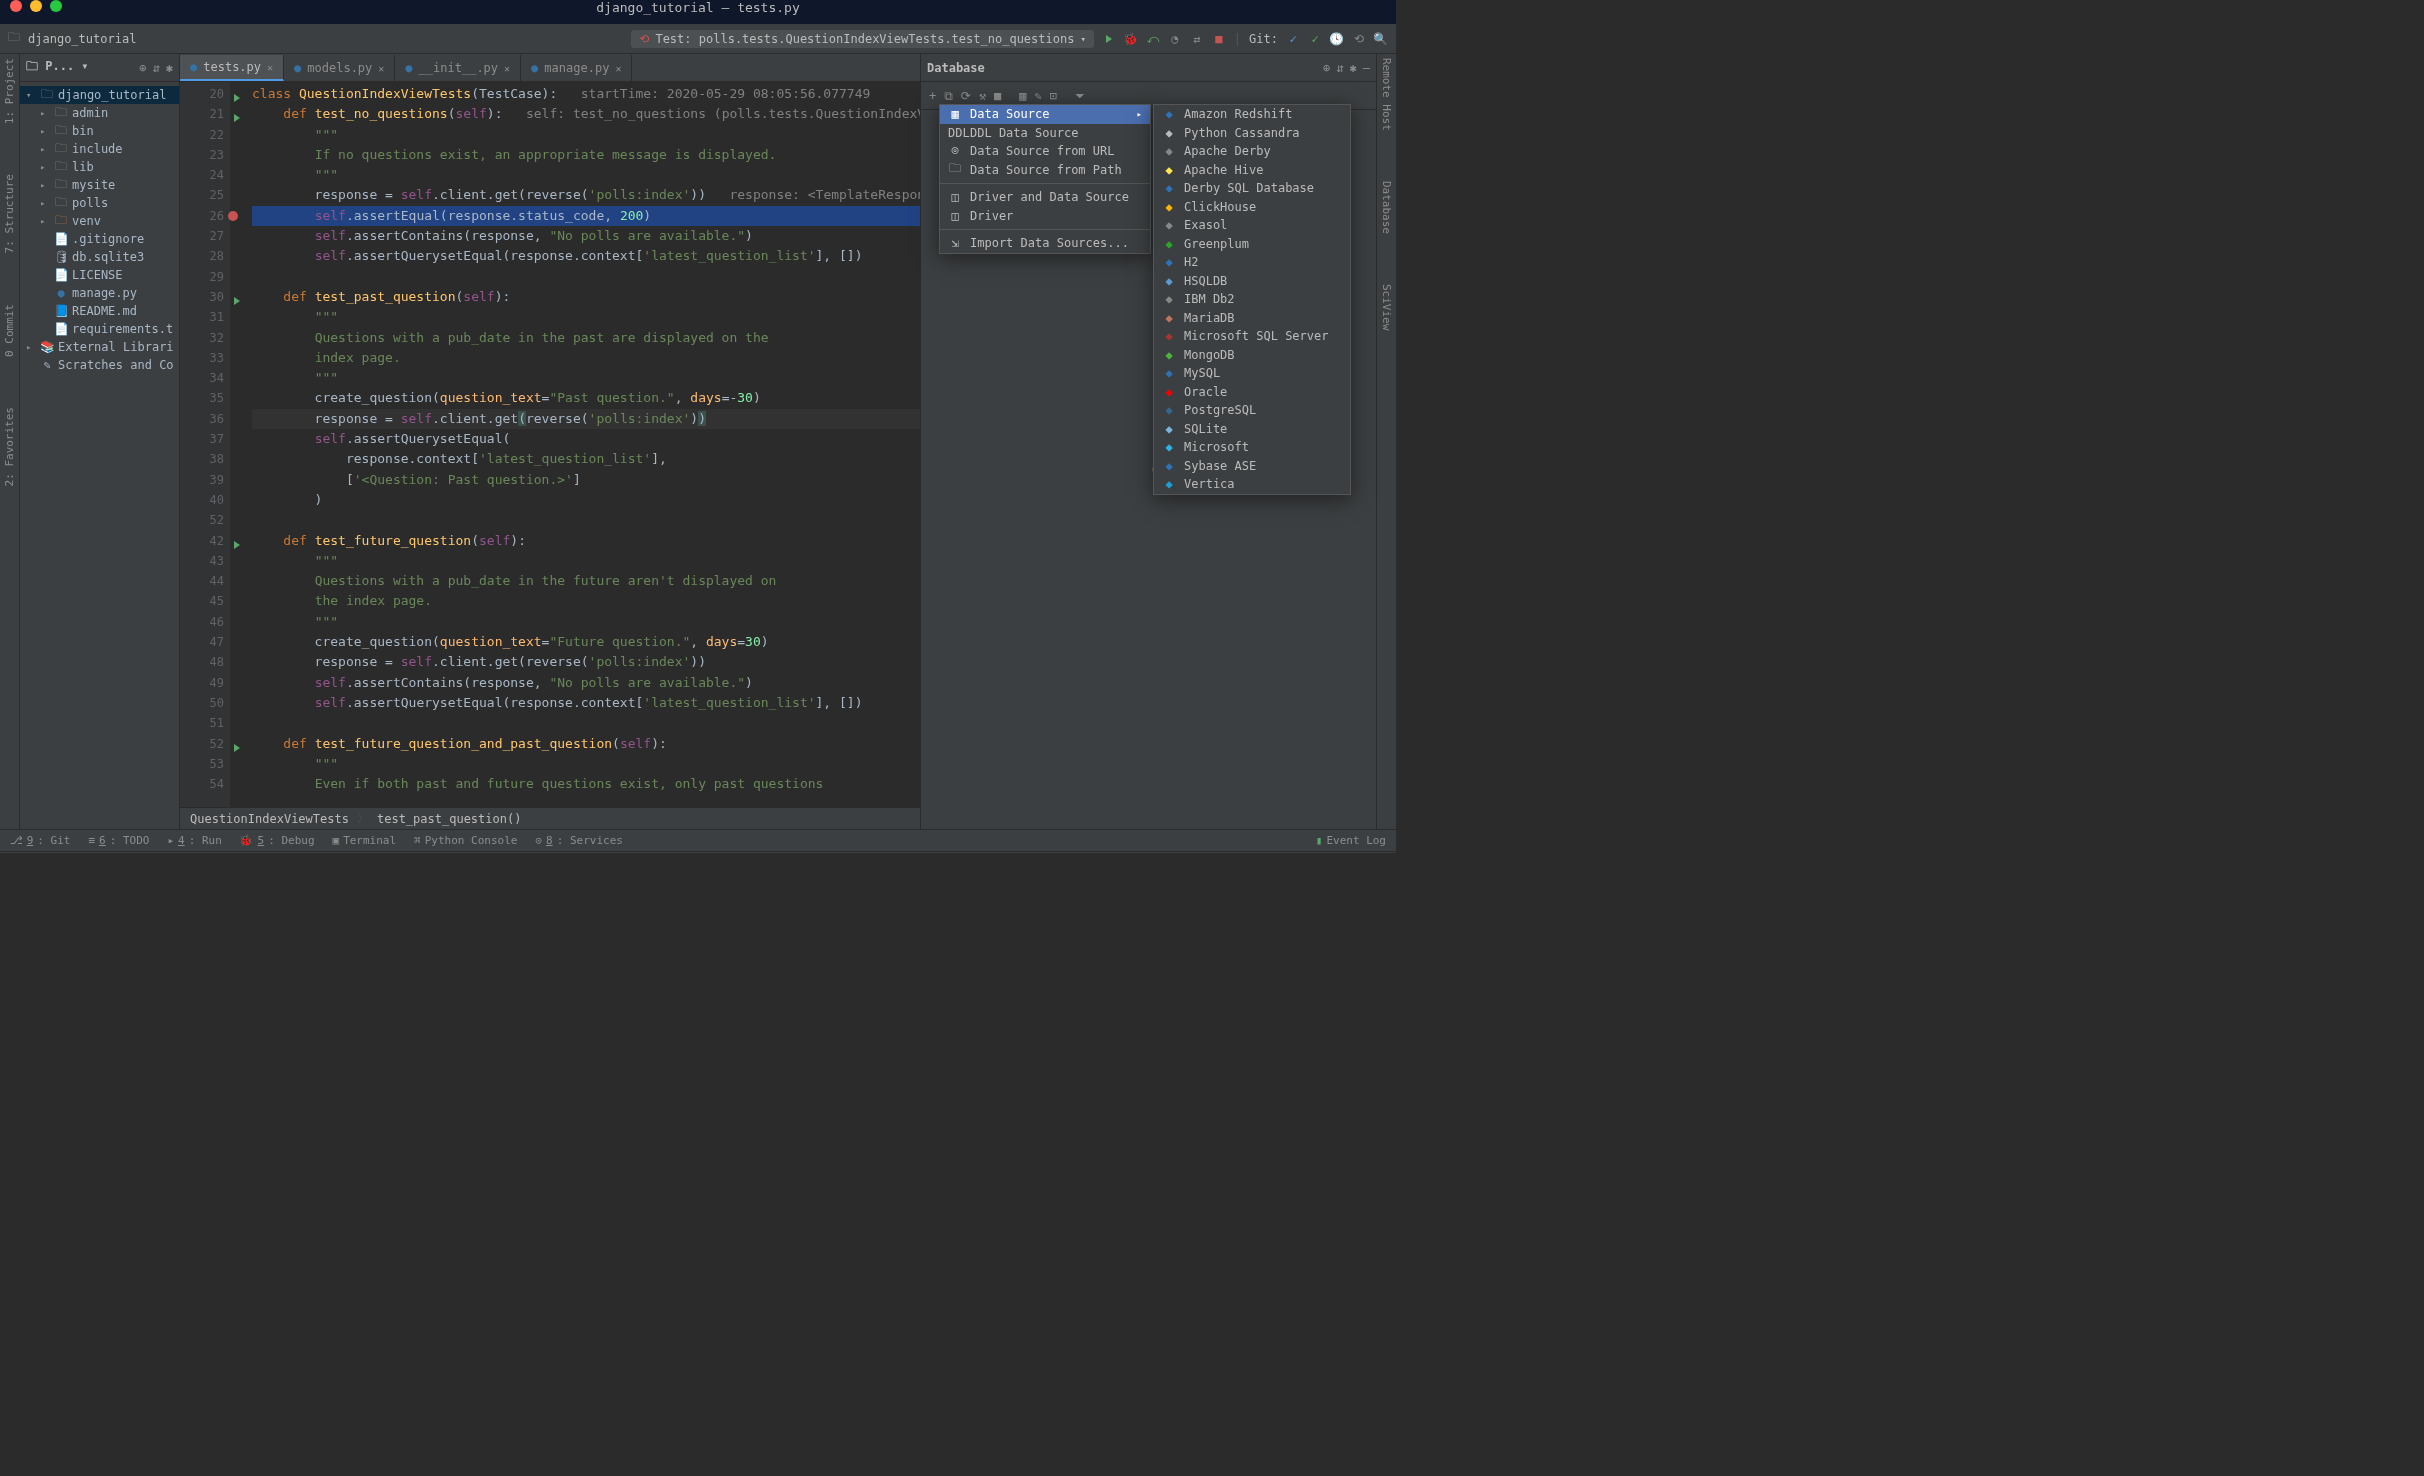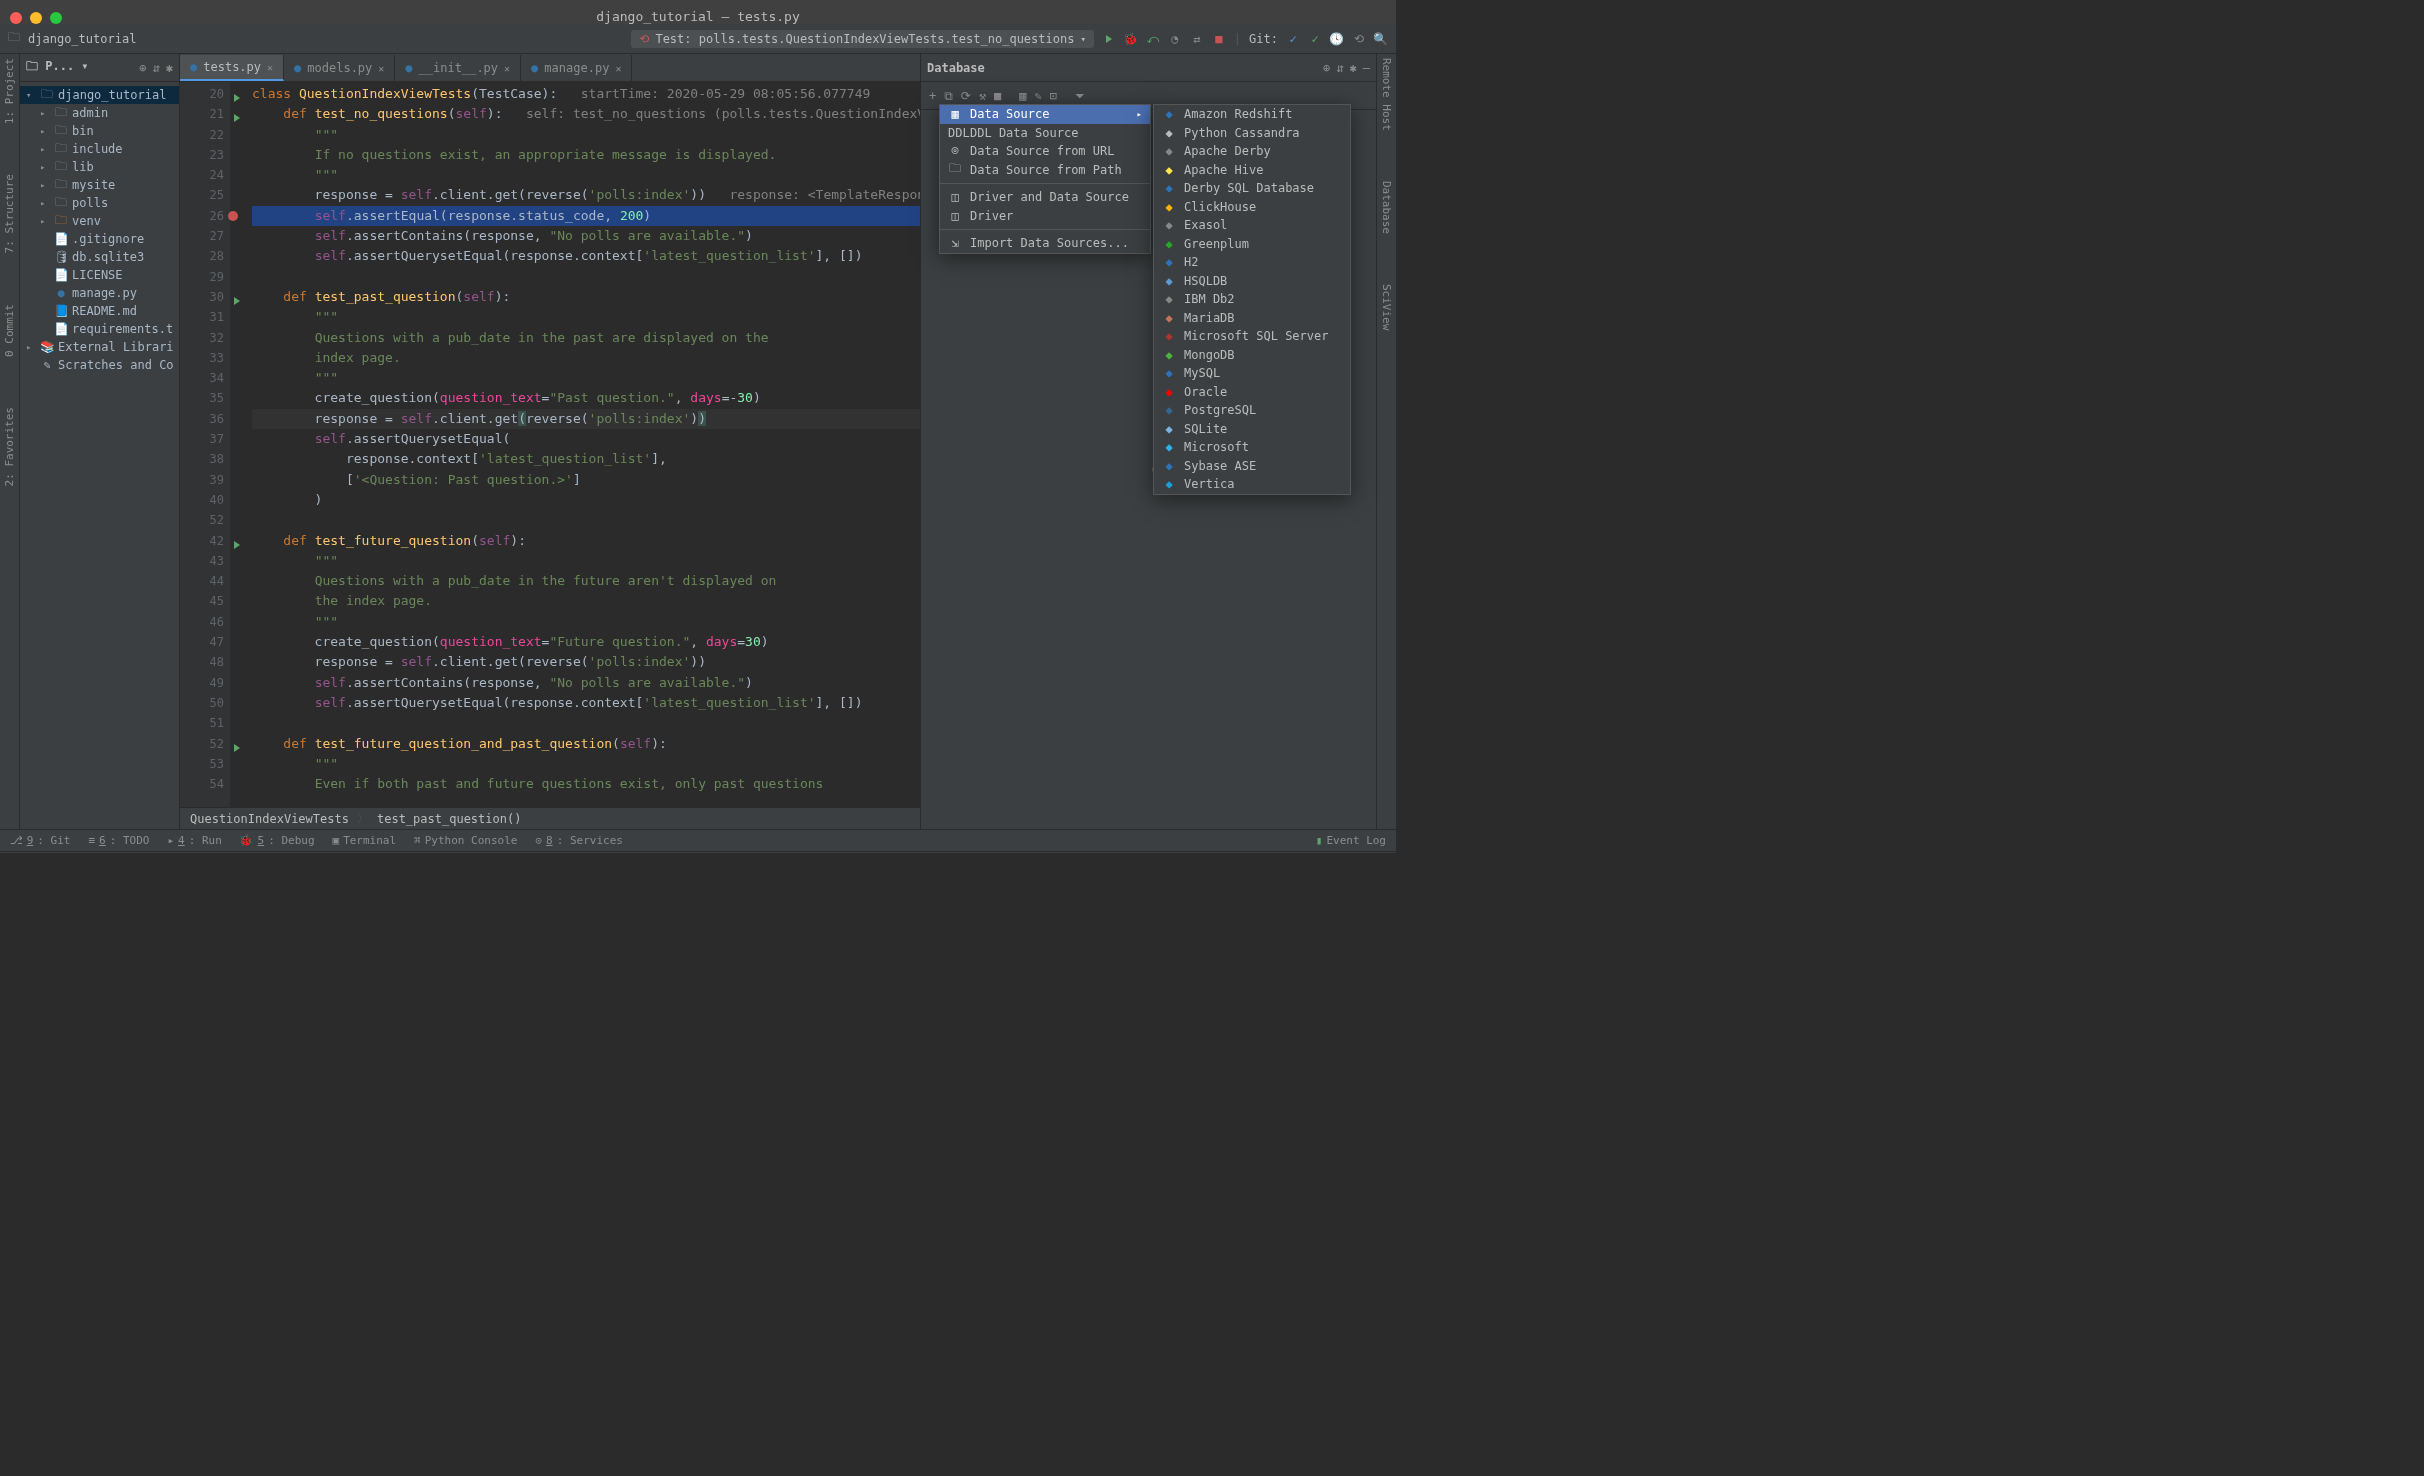--- a/index.html
+++ b/index.html
@@ -1,17 +1,17 @@
 <!DOCTYPE html>
 <html><head>
 <meta charset="utf-8">
 <style>
 * { margin:0; padding:0; box-sizing:border-box; font-family:'Menlo','Consolas',monospace; }
 body { background:#2b2b2b; color:#a9b7c6; font-size:12px; width:1396px; height:853px; overflow:hidden; position:relative; }
-.titlebar { height:24px; background:#404040; display:flex; align-items:flex-end; position:relative; }
+.titlebar { height:24px; background:#0f172a; display:flex; align-items:flex-start; position:relative; }
 .traffic { display:flex; gap:8px; padding-left:10px; }
 .dot { width:12px; height:12px; border-radius:50%; }
 .dot.r{background:#ff5f56}.dot.y{background:#ffbd2e}.dot.g{background:#27c93f}
 .title-center { position:absolute; left:50%; transform:translateX(-50%); color:#bbb; font-size:13px; }
 .navbar { height:30px; background:#3c3f41; display:flex; align-items:center; justify-content:space-between; border-bottom:1px solid #2b2b2b; padding:0 8px; }
 .nav-left { display:flex; align-items:center; gap:4px; color:#bbb; }
 .nav-right { display:flex; align-items:center; gap:8px; color:#bbb; }
 .run-cfg { display:flex; align-items:center; gap:6px; background:#4c5052; padding:2px 8px; border-radius:3px; }
 .icn { width:14px; height:14px; display:inline-flex; align-items:center; justify-content:center; }
 .play{color:#59a869}.bug{color:#59a869}.stop{color:#c75450}
@@ -36,21 +36,21 @@
 .tab { height:26px; display:flex; align-items:center; gap:6px; padding:0 10px; color:#8c8c8c; cursor:pointer; border-right:1px solid #2b2b2b; }
 .tab.active { background:#4e5254; color:#bbb; border-bottom:2px solid #4e9ae4; }
 .tab .cl { font-size:10px; color:#8c8c8c; }
 .code-body { flex:1; display:flex; overflow:hidden; position:relative; }
 .gutter { width:50px; background:#313335; text-align:right; padding:2px 6px 0 0; color:#606366; font-size:12px; line-height:20.3px; }
 .gut-row { height:20.3px; position:relative; }
 .gut-row .mk { position:absolute; right:-16px; top:4px; }
 .mk .tri{border-left-color:#59a869}
 .bp { width:10px; height:10px; border-radius:50%; background:#c75450; position:absolute; right:-14px; top:5px; }
 .code { flex:1; padding:2px 0 0 22px; font-size:13px; line-height:20.3px; white-space:pre; overflow:hidden; }
-.cl-kw{color:#cc7832}.cl-fn{color:#ffc66d}.cl-s{color:#6a8759}.cl-p{color:#94558d}.cl-n{color:#86efac}.cl-c{color:#808080;}.cl-pa{color:#ec4899}
+.cl-kw{color:#cc7832}.cl-fn{color:#ffc66d}.cl-s{color:#6a8759}.cl-p{color:#94558d}.cl-n{color:#86efac}.cl-c{color:#808080;}.cl-pa{color:#fdba74}
 .ln { height:20.3px; }
 .ln.hl { background:#214283; }
 .ln.cur { background:#323232; }
 .breadcrumb { height:22px; background:#3c3f41; border-top:1px solid #2b2b2b; display:flex; align-items:center; padding-left:10px; gap:8px; color:#bbb; font-size:12px; }
 .db-panel { width:456px; background:#3c3f41; border-left:1px solid #2b2b2b; display:flex; flex-direction:column; position:relative; }
 .db-toolbar { height:28px; display:flex; align-items:center; gap:8px; padding:0 8px; border-bottom:1px solid #2b2b2b; color:#8c8c8c; }
 .db-body { flex:1; display:flex; align-items:center; justify-content:center; color:#777; padding-left:100px; }
 .popup { position:absolute; background:#3c3f41; border:1px solid #555; box-shadow:0 4px 20px rgba(0,0,0,.5); z-index:100; }
 .popup.p1 { top:104px; left:939px; width:212px; }
 .popup.p2 { top:104px; left:1153px; width:198px; }

